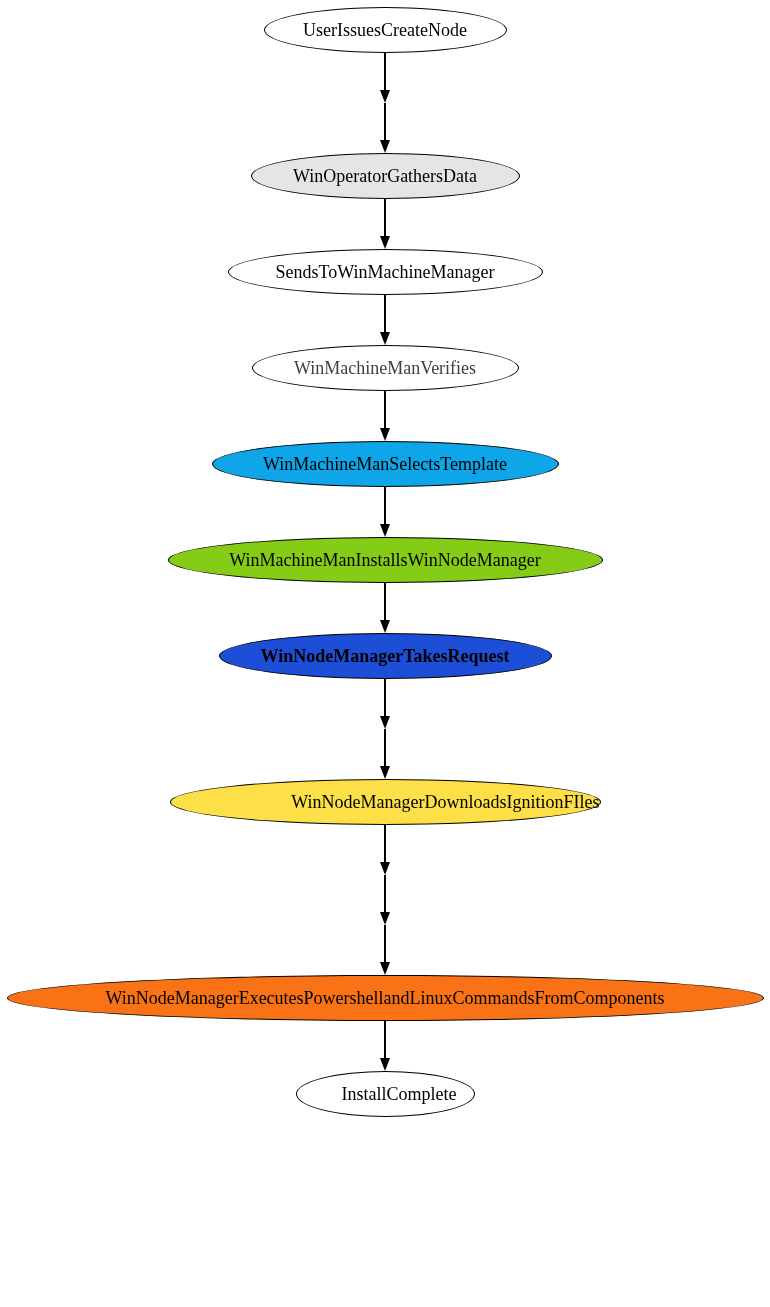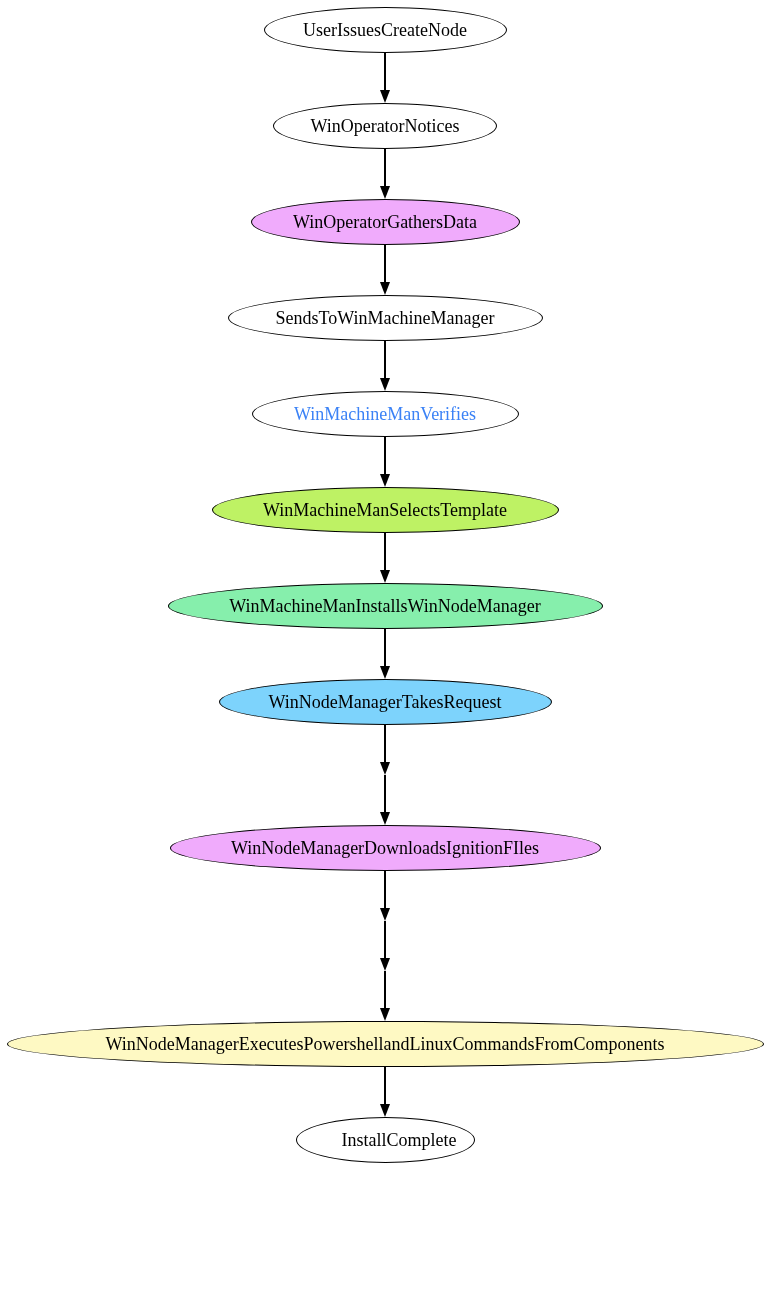--- a/index.html
+++ b/index.html
@@ -61,89 +61,86 @@
 <body style="background: rgb(255, 255, 255);">
 
 <div class="flowchart" style="background: rgb(255, 255, 255);">
     <div class="node" style="border-color: rgb(0, 0, 0); background: rgb(255, 255, 255); width: 243px;">
       <span class="node-label" style="color: rgb(0, 0, 0);">UserIssuesCreateNode</span>
     </div>
     <div class="arrow">
       <div class="arrow-line" style="background: rgb(0, 0, 0);"></div>
       <div class="arrow-head" style="border-top-color: rgb(0, 0, 0);"></div>
     </div>
-    <div class="node" style="border-color: rgb(0, 0, 0); background: rgb(255, 255, 255); width: 224px;">
-      <span class="node-label" style="color: rgb(0, 0, 0);">WinOperatorNotices</span>
-    </div>
     <div class="arrow">
       <div class="arrow-line" style="background: rgb(0, 0, 0);"></div>
       <div class="arrow-head" style="border-top-color: rgb(0, 0, 0);"></div>
     </div>
-    <div class="node" style="border-color: rgb(0, 0, 0); background: #f0abfc; width: 269px; align-items: center;">
+    <div class="node" style="border-color: rgb(0, 0, 0); background: #e5e5e5; width: 269px; align-items: center;">
       <span class="node-label" style="color: rgb(0, 0, 0);">WinOperatorGathersData</span>
     </div>
     <div class="arrow">
       <div class="arrow-line" style="background: rgb(0, 0, 0);"></div>
       <div class="arrow-head" style="border-top-color: rgb(0, 0, 0);"></div>
     </div>
     <div class="node" style="border-color: rgb(0, 0, 0); background: rgb(255, 255, 255); width: 315px;">
       <span class="node-label" style="color: rgb(0, 0, 0);">SendsToWinMachineManager</span>
     </div>
     <div class="arrow">
       <div class="arrow-line" style="background: rgb(0, 0, 0);"></div>
       <div class="arrow-head" style="border-top-color: rgb(0, 0, 0);"></div>
     </div>
     <div class="node" style="border-color: rgb(0, 0, 0); background: rgb(255, 255, 255); width: 267px;">
-      <span class="node-label" style="color: #3b82f6;">WinMachineManVerifies</span>
+      <span class="node-label" style="color: #404040;">WinMachineManVerifies</span>
     </div>
     <div class="arrow">
       <div class="arrow-line" style="background: rgb(0, 0, 0);"></div>
       <div class="arrow-head" style="border-top-color: rgb(0, 0, 0);"></div>
     </div>
-    <div class="node" style="border-color: rgb(0, 0, 0); background: #bef264; width: 347px;">
+    <div class="node" style="border-color: rgb(0, 0, 0); background: #0ea5e9; width: 347px;">
       <span class="node-label" style="color: rgb(0, 0, 0);">WinMachineManSelectsTemplate</span>
     </div>
     <div class="arrow">
       <div class="arrow-line" style="background: rgb(0, 0, 0);"></div>
       <div class="arrow-head" style="border-top-color: rgb(0, 0, 0);"></div>
     </div>
-    <div class="node" style="border-color: rgb(0, 0, 0); background: #86efac; width: 435px;">
+    <div class="node" style="border-color: rgb(0, 0, 0); background: #84cc16; width: 435px;">
       <span class="node-label" style="color: rgb(0, 0, 0);">WinMachineManInstallsWinNodeManager</span>
     </div>
     <div class="arrow">
       <div class="arrow-line" style="background: rgb(0, 0, 0);"></div>
       <div class="arrow-head" style="border-top-color: rgb(0, 0, 0);"></div>
     </div>
-    <div class="node" style="border-color: rgb(0, 0, 0); background: #7dd3fc; width: 333px;">
+    <div class="node" style="border-color: rgb(0, 0, 0); background: #1d4ed8; width: 333px; font-weight: bold;">
       <span class="node-label" style="color: rgb(0, 0, 0);">WinNodeManagerTakesRequest</span>
     </div>
     <div class="arrow">
       <div class="arrow-line" style="background: rgb(0, 0, 0);"></div>
       <div class="arrow-head" style="border-top-color: rgb(0, 0, 0);"></div>
     </div>
     <div class="arrow">
       <div class="arrow-line" style="background: rgb(0, 0, 0);"></div>
       <div class="arrow-head" style="border-top-color: rgb(0, 0, 0);"></div>
     </div>
-    <div class="node" style="border-color: rgb(0, 0, 0); background: #f0abfc; width: 431px;">
+    <div class="node" style="border-color: rgb(0, 0, 0); background: #fde047; width: 431px; justify-content: flex-end;">
       <span class="node-label" style="color: rgb(0, 0, 0);">WinNodeManagerDownloadsIgnitionFIles</span>
     </div>
     <div class="arrow">
       <div class="arrow-line" style="background: rgb(0, 0, 0);"></div>
       <div class="arrow-head" style="border-top-color: rgb(0, 0, 0);"></div>
     </div>
     <div class="arrow">
       <div class="arrow-line" style="background: rgb(0, 0, 0);"></div>
       <div class="arrow-head" style="border-top-color: rgb(0, 0, 0);"></div>
     </div>
     <div class="arrow">
       <div class="arrow-line" style="background: rgb(0, 0, 0);"></div>
       <div class="arrow-head" style="border-top-color: rgb(0, 0, 0);"></div>
     </div>
-    <div class="node" style="border-color: rgb(0, 0, 0); background: #fef9c3; width: 757px;">
+    <div class="node" style="border-color: rgb(0, 0, 0); background: #f97316; width: 757px;">
       <span class="node-label" style="color: rgb(0, 0, 0);">WinNodeManagerExecutesPowershellandLinuxCommandsFromComponents</span>
     </div>
     <div class="arrow">
       <div class="arrow-line" style="background: rgb(0, 0, 0);"></div>
       <div class="arrow-head" style="border-top-color: rgb(0, 0, 0);"></div>
     </div>
     <div class="node" style="border-color: rgb(0, 0, 0); background: rgb(255, 255, 255); width: 179px;">
       <span class="node-label" style="color: rgb(0, 0, 0); margin-left: 28px;">InstallComplete</span>
     </div>
   </div>

